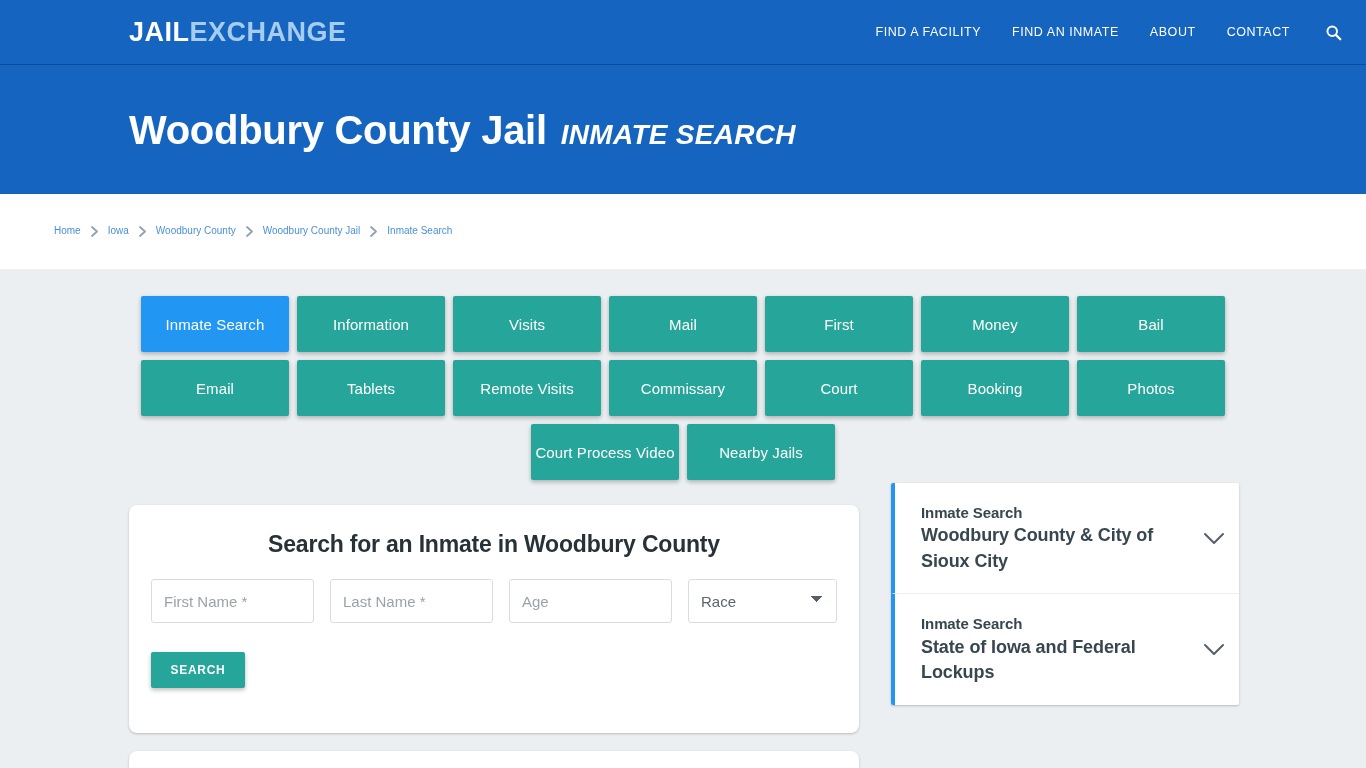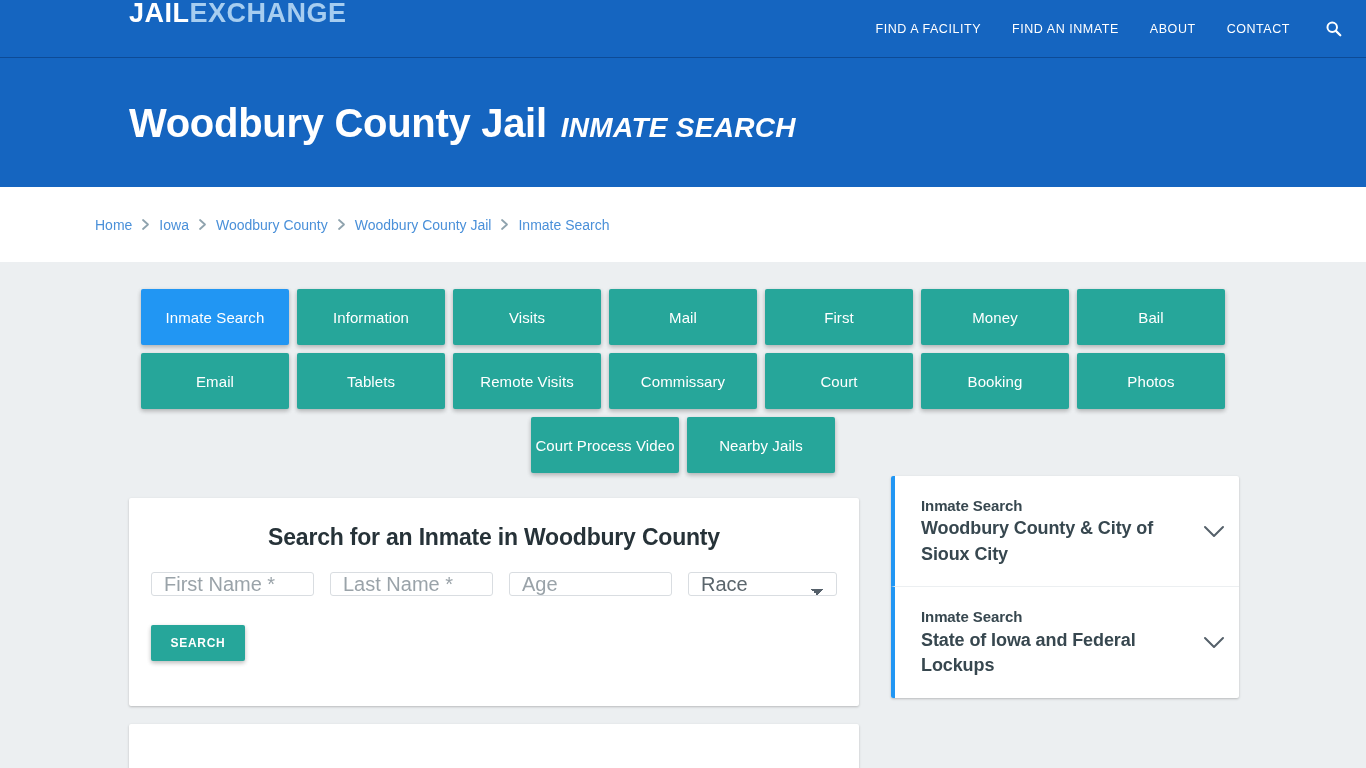--- a/index.html
+++ b/index.html
@@ -12,24 +12,25 @@
 
   body {
     font-family: "Liberation Sans", sans-serif;
     background: #eceff1;
     color: #37474f;
     -webkit-font-smoothing: antialiased;
   }
 
   
   .topnav {
-    height: 58px;
+    height: 65px;
     background: #1565c0;
     border-bottom: 1px solid #0d4b96;
     display: flex;
+    align-items: center;
     padding: 0 24px 0 0;
   }
   .logo {
     margin-left: 129px;
     font-size: 27px;
     font-weight: bold;
     letter-spacing: 0.5px;
     line-height: 1;
     white-space: nowrap;
   }
@@ -90,24 +91,23 @@
   }
 
   
   .crumb-band {
     height: 75px;
     background: #ffffff;
     display: flex;
     align-items: center;
   }
   .crumbs {
-    margin-left: 95px;
-    display: flex;
-    align-items: center;
-    font-size: 14px;
+    margin-left: 54px;
+    display: flex;
+    font-size: 10px;
   }
   .crumb {
     color: #4a90d9;
     text-decoration: none;
     cursor: pointer;
     white-space: nowrap;
   }
   .crumb.current { color: #4a90d9; cursor: default; }
   .crumb-sep {
     margin: 0 9px;
@@ -153,45 +153,45 @@
     margin: 25px auto 0;
     display: flex;
     align-items: flex-start;
     gap: 32px;
   }
   .col-left { width: 730px; flex: none; }
   .col-right { width: 348px; flex: none; margin-top: -22px; }
 
   .card {
     background: #ffffff;
-    border-radius: 2px;
+    border-radius: 8px;
     box-shadow: 0 1px 3px rgba(0,0,0,0.13), 0 1px 2px rgba(0,0,0,0.10);
   }
   .search-card { padding: 26px 0 36px; }
   .card-heading {
     text-align: center;
     font-size: 23px;
     font-weight: bold;
     color: #263238;
     letter-spacing: -0.2px;
     margin-bottom: 21px;
   }
 
   .form-row {
     display: flex;
     gap: 16px;
     padding: 0 22px;
   }
   .field {
-    height: 24px;
+    height: 44px;
     border: 1px solid #d9dde1;
     border-radius: 3px;
     background: #ffffff;
     font-family: inherit;
-    font-size: 20px;
+    font-size: 15px;
     color: #37474f;
     padding: 0 12px;
     outline: none;
   }
   .field::placeholder { color: #9aa3a9; }
   .f-first { width: 163px; }
   .f-last  { width: 163px; }
   .f-age   { width: 163px; }
   .f-race  {
     width: 161px;

